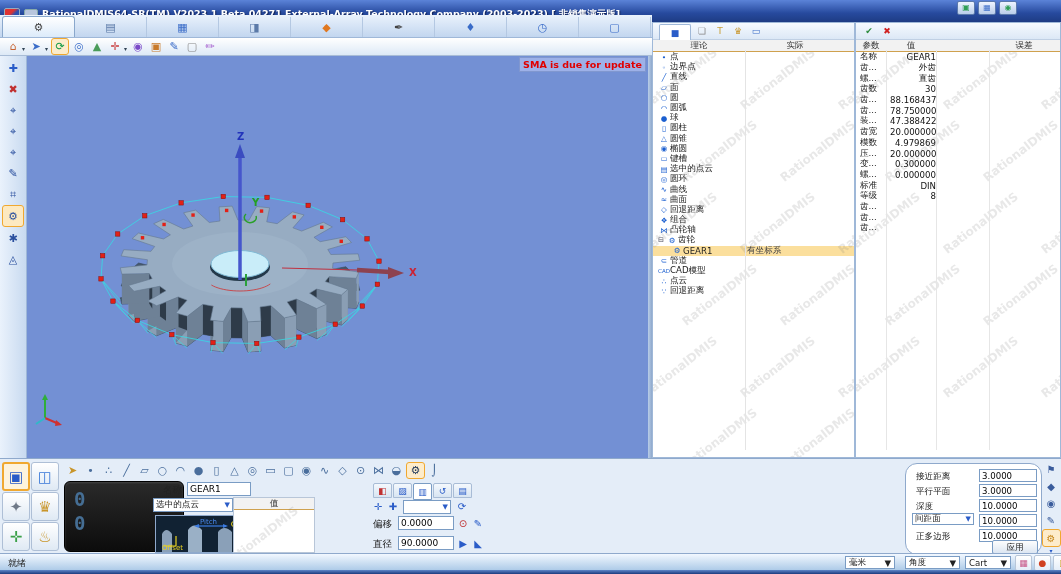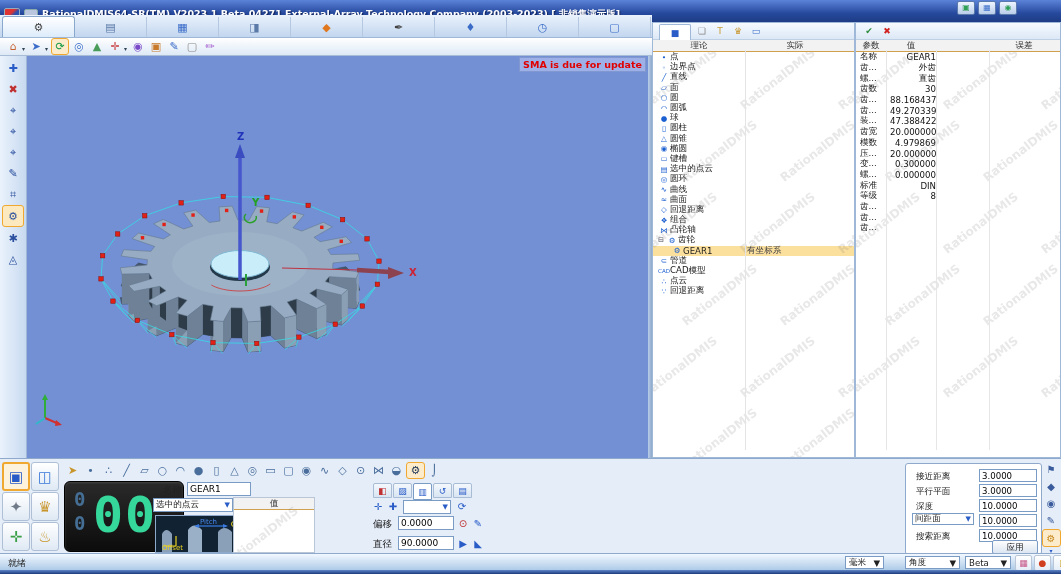--- a/index.html
+++ b/index.html
@@ -81,21 +81,21 @@
   .fselect{position:absolute;height:14px;border:1px solid #7a9cc4;background:#fff;display:flex;
     align-items:center;justify-content:space-between;padding:0 2px;box-sizing:border-box;font-size:8.6px;}
   .fselect .arr{color:#2a5cc8;font-size:7px;}
   .vlist{position:absolute;left:233px;top:38px;width:80px;height:54px;border:1px solid #b8c6d8;background:#fff;overflow:hidden;}
   .vlist .vhead{height:11px;background:#f2f2f2;border-bottom:1px solid #cfa14e;text-align:center;font-size:8.6px;color:#333;}
   .smalltabs{position:absolute;left:373px;top:24px;display:flex;gap:1px;}
   .stab{width:17px;height:13px;display:flex;align-items:center;justify-content:center;font-size:9px;
     background:linear-gradient(#f4f8fd,#d8e5f2);border:1px solid #a8bcd6;border-radius:2px 2px 0 0;color:#2a5cc8;}
   .stab.active{background:#fff;border-color:#7a9cc4;height:15px;}
   .mini-i{position:absolute;width:14px;height:13px;display:flex;align-items:center;justify-content:center;font-size:10px;color:#2a5cc8;}
-  .rpanel{position:absolute;left:905px;top:4px;width:135px;height:90px;background:#fff;border:1px solid #8fa9cc;border-radius:3px;}
+  .rpanel{position:absolute;left:905px;top:4px;width:135px;height:90px;background:#fff;border:1px solid #8fa9cc;border-radius:12px;}
   .rp-label{position:absolute;left:10px;font-size:8.6px;color:#222;}
   .rp-input{position:absolute;left:73px;width:52px;height:11px;border:1px solid #7a9cc4;background:#fff;font-size:8.6px;padding:0 2px;font-family:"DejaVu Sans",sans-serif;}
   .apply-btn{position:absolute;left:86px;top:76px;width:44px;height:12px;background:linear-gradient(#fdfdfd,#dce6f2);
     border:1px solid #7a9cc4;border-radius:2px;font-size:8.6px;text-align:center;line-height:12px;}
   .rrail{position:absolute;left:1042px;top:2px;width:18px;display:flex;flex-direction:column;align-items:center;}
   .rrail .ri{width:17px;height:16px;display:flex;align-items:center;justify-content:center;font-size:10px;color:#3a5c9c;margin-bottom:1px;}
   .rrail .ri.hl{border:1px solid #f0a830;background:#fdeccb;border-radius:3px;color:#c88a20;}
   .rrail .scr{font-size:6px;color:#2a5cc8;line-height:6px;}
   
   .statusbar{left:0;top:553px;width:1061px;height:17px;background:linear-gradient(#f2f8ff,#aecbe8);
@@ -438,21 +438,21 @@
         <div class="prow">
           <span class="pname">齿数</span>
           <span class="pval">30</span>
         </div>
         <div class="prow">
           <span class="pname">齿...</span>
           <span class="pval">88.168437</span>
         </div>
         <div class="prow">
           <span class="pname">齿...</span>
-          <span class="pval">49.270339</span>
+          <span class="pval">78.750000</span>
         </div>
         <div class="prow">
           <span class="pname">装...</span>
           <span class="pval">47.388422</span>
         </div>
         <div class="prow">
           <span class="pname">齿宽</span>
           <span class="pval">20.000000</span>
         </div>
         <div class="prow">
@@ -539,21 +539,20 @@
         <span class="sh-i" style="color: rgb(74, 110, 156);">⊙</span>
         <span class="sh-i" style="color: rgb(74, 110, 156);">⋈</span>
         <span class="sh-i" style="color: rgb(74, 110, 156);">◒</span>
         <span class="sh-i hl" style="color: rgb(34, 58, 92);">⚙</span>
         <span class="sh-i" style="color: rgb(74, 110, 156);">⌡</span>
       </div>
 
     <div class="counter">
       <span class="cnt-small" style="top:8px">0</span>
       <span class="cnt-small" style="top:32px">0</span>
-      <span class="cnt-big">00</span>
     </div>
 
     <span class="flabel" style="left:163px;top:25px">名称</span>
     <input class="finput" style="left: 187px; top: 23px; width: 58px;" value="GEAR1">
 
     <div class="fselect" style="left:153px;top:39px;width:80px">
       <span>选中的点云</span>
         <span class="arr">▼</span>
     </div>
 
@@ -609,48 +608,48 @@
       <input class="rp-input" style="top: 5px;" value="3.0000">
       <span class="rp-label" style="top:22px">平行平面</span>
       <input class="rp-input" style="top: 20px;" value="3.0000">
       <span class="rp-label" style="top:37px">深度</span>
       <input class="rp-input" style="top: 35px;" value="10.0000">
       <div class="fselect" style="left:6px;top:49px;width:62px;height:12px">
         <span>间距面</span>
           <span class="arr">▼</span>
       </div>
       <input class="rp-input" style="top: 50px;" value="10.0000">
-      <span class="rp-label" style="top:67px">搜索距离</span>
+      <span class="rp-label" style="top:67px">正多边形</span>
       <input class="rp-input" style="top: 65px;" value="10.0000">
       <div class="apply-btn">应用</div>
     </div>
 
     <div class="rrail" id="right-rail">
         <span class="ri" style="color: rgb(58, 92, 156);">⚑</span>
         <span class="ri" style="color: rgb(58, 92, 156);">◆</span>
         <span class="ri" style="color: rgb(58, 92, 156);">◉</span>
         <span class="ri" style="color: rgb(58, 92, 156);">✎</span>
         <span class="ri hl" style="color: rgb(200, 138, 32);">⚙</span>
         <span class="scr">▾</span>
         <span class="scr">▴</span>
       </div>
   </div>
 
   <div class="abs statusbar">
     <span class="status-text">就绪</span>
-    <div class="sb-select" style="left:845px;width:39px">
+    <div class="sb-select" style="left:845px;width:50px">
       <span>毫米</span>
         <span class="arr">▼</span>
     </div>
     <div class="sb-select" style="left:905px;width:55px">
       <span>角度</span>
         <span class="arr">▼</span>
     </div>
     <div class="sb-select" style="left:965px;width:46px">
-      <span>Beta</span>
+      <span>Cart</span>
         <span class="arr">▼</span>
     </div>
     <div class="sb-icons" id="sb-icons" style="left:1015px">
         <span class="sb-ic" style="color: rgb(200, 90, 138);">▦</span>
         <span class="sb-ic" style="color: rgb(208, 64, 32);">●</span>
         <span class="sb-ic" style="color: rgb(208, 160, 32);">▯</span>
       </div>
   </div>
   <div class="abs bottom-edge"></div>
 </div>

